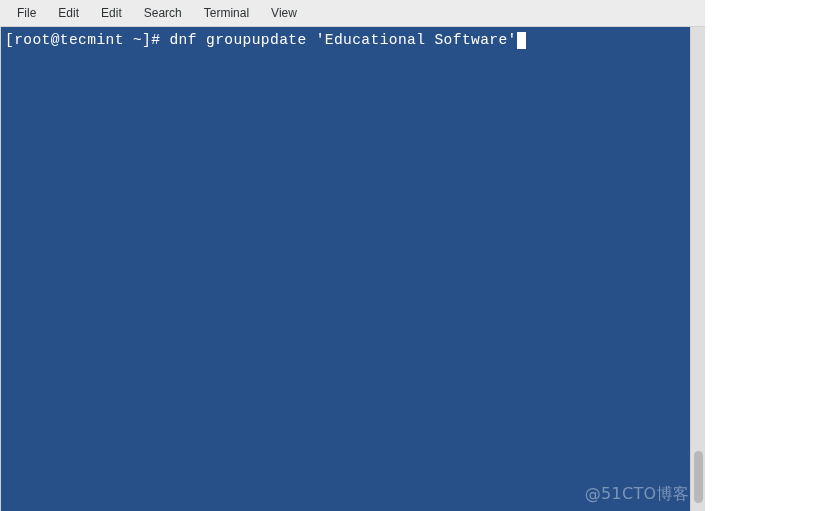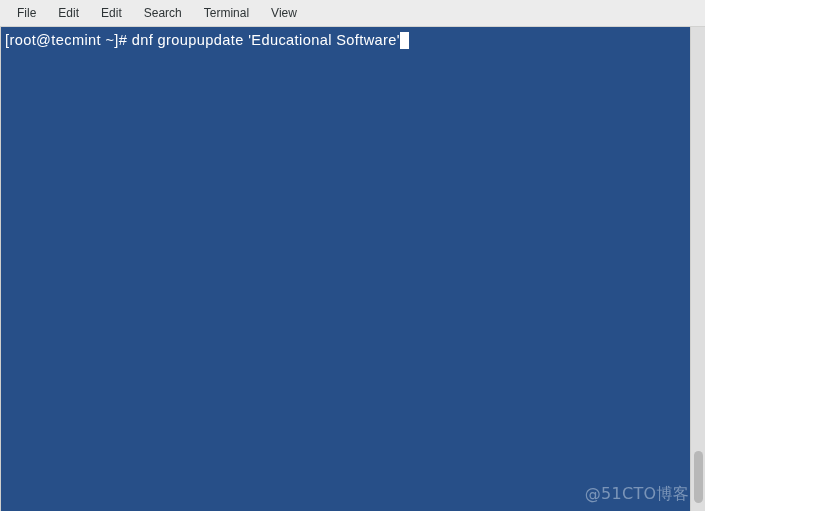--- a/index.html
+++ b/index.html
@@ -61,21 +61,21 @@
     overflow: hidden;
   }
   .term-inner {
     position: absolute;
     top: 4px;
     left: 4px;
     right: 0;
     bottom: 0;
   }
   .term-line {
-    font-family: Liberation Sans, sans-serif;
+    font-family: Liberation Mono, monospace;
     font-size: 14.6px;
     line-height: 19px;
     color: #ffffff;
     white-space: pre;
     letter-spacing: 0.38px;
     display: flex;
     align-items: center;
     height: 19px;
   }
   .cursor {

